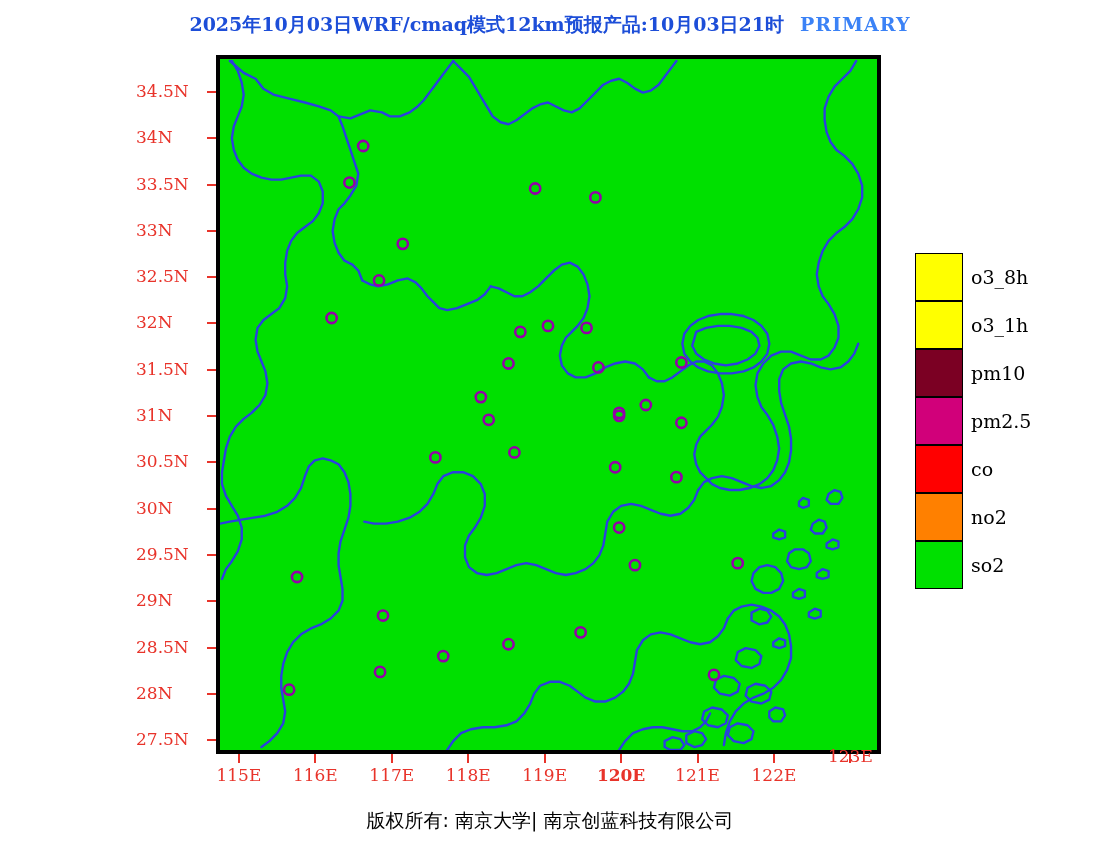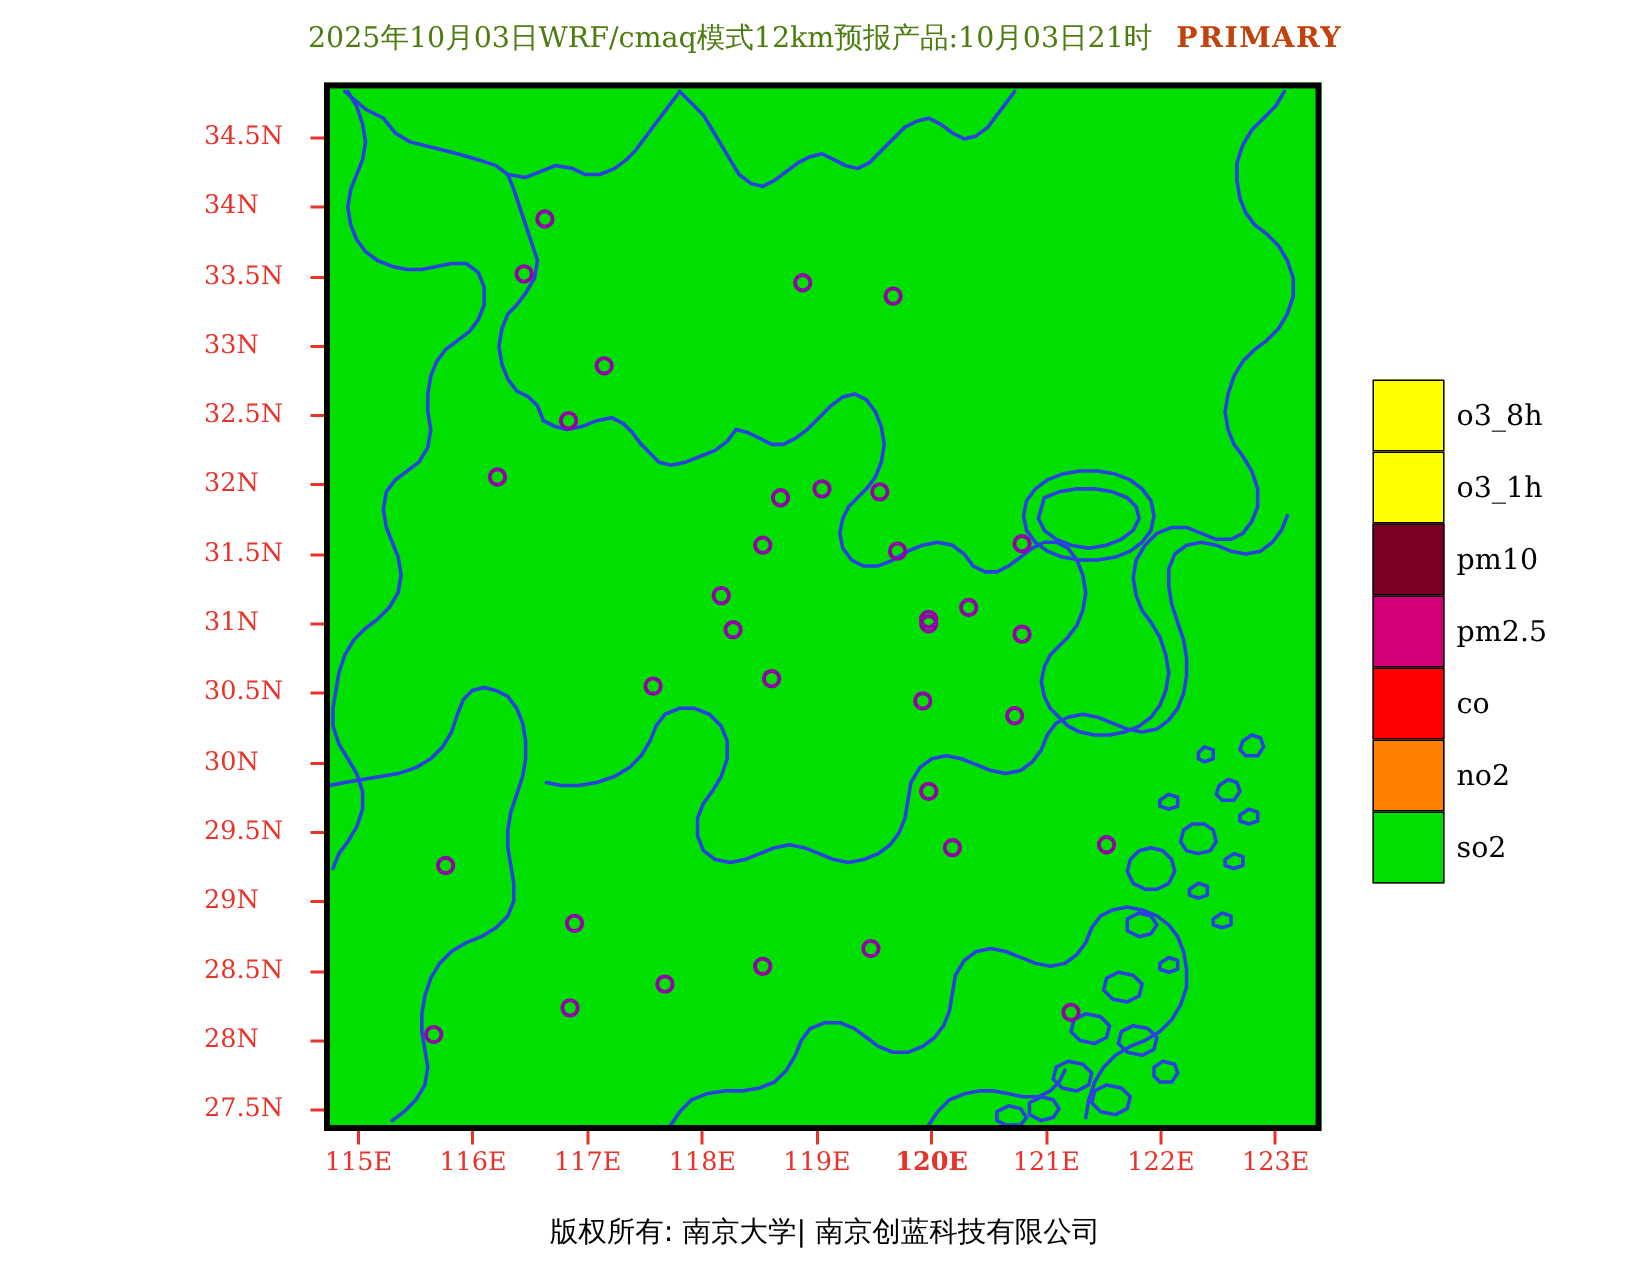--- a/index.html
+++ b/index.html
@@ -20,29 +20,29 @@
     position: absolute;
     left: 0;
     top: 12px;
     width: 1100px;
     text-align: center;
     white-space: nowrap;
   }
   #title-main {
     font-family: "DejaVu Serif", "Liberation Serif", serif;
     font-size: 19px;
-    font-weight: normal;
-    color: #4d7c0f;
+    font-weight: bold;
+    color: #1d4ed8;
     letter-spacing: 0px;
   }
   #title-primary {
     font-family: "DejaVu Serif", "Liberation Serif", serif;
     font-size: 19px;
     font-weight: bold;
-    color: #c2410c;
+    color: #3b82f6;
     margin-left: 16px;
     letter-spacing: 1px;
   }
 
   
   #map-frame {
     position: absolute;
     left: 216px;
     top: 55px;
     width: 665px;
@@ -278,21 +278,21 @@
     <div class="axis-label x-label" style="left: 428.241px; top: 765px;">118E</div>
     <div class="tick-x" style="left: 467.241px;"></div>
     <div class="axis-label x-label" style="left: 504.678px; top: 765px;">119E</div>
     <div class="tick-x" style="left: 543.678px;"></div>
     <div class="axis-label x-label" style="left: 581.115px; top: 765px; font-weight: bold;">120E</div>
     <div class="tick-x" style="left: 620.115px;"></div>
     <div class="axis-label x-label" style="left: 657.552px; top: 765px;">121E</div>
     <div class="tick-x" style="left: 696.552px;"></div>
     <div class="axis-label x-label" style="left: 733.989px; top: 765px;">122E</div>
     <div class="tick-x" style="left: 772.989px;"></div>
-    <div class="axis-label x-label" style="left: 810.425px; top: 765px;">123E</div>
+    <div class="axis-label x-label" style="left: 810.425px; top: 746px;">123E</div>
     <div class="tick-x" style="left: 849.425px;"></div>
   </div>
 
 <div id="legend">
     <div class="legend-row">
       <div class="legend-swatch" style="background: rgb(255, 255, 0);"></div>
       <div class="legend-text">o3_8h</div>
     </div>
     <div class="legend-row">
       <div class="legend-swatch" style="background: rgb(255, 255, 0);"></div>

